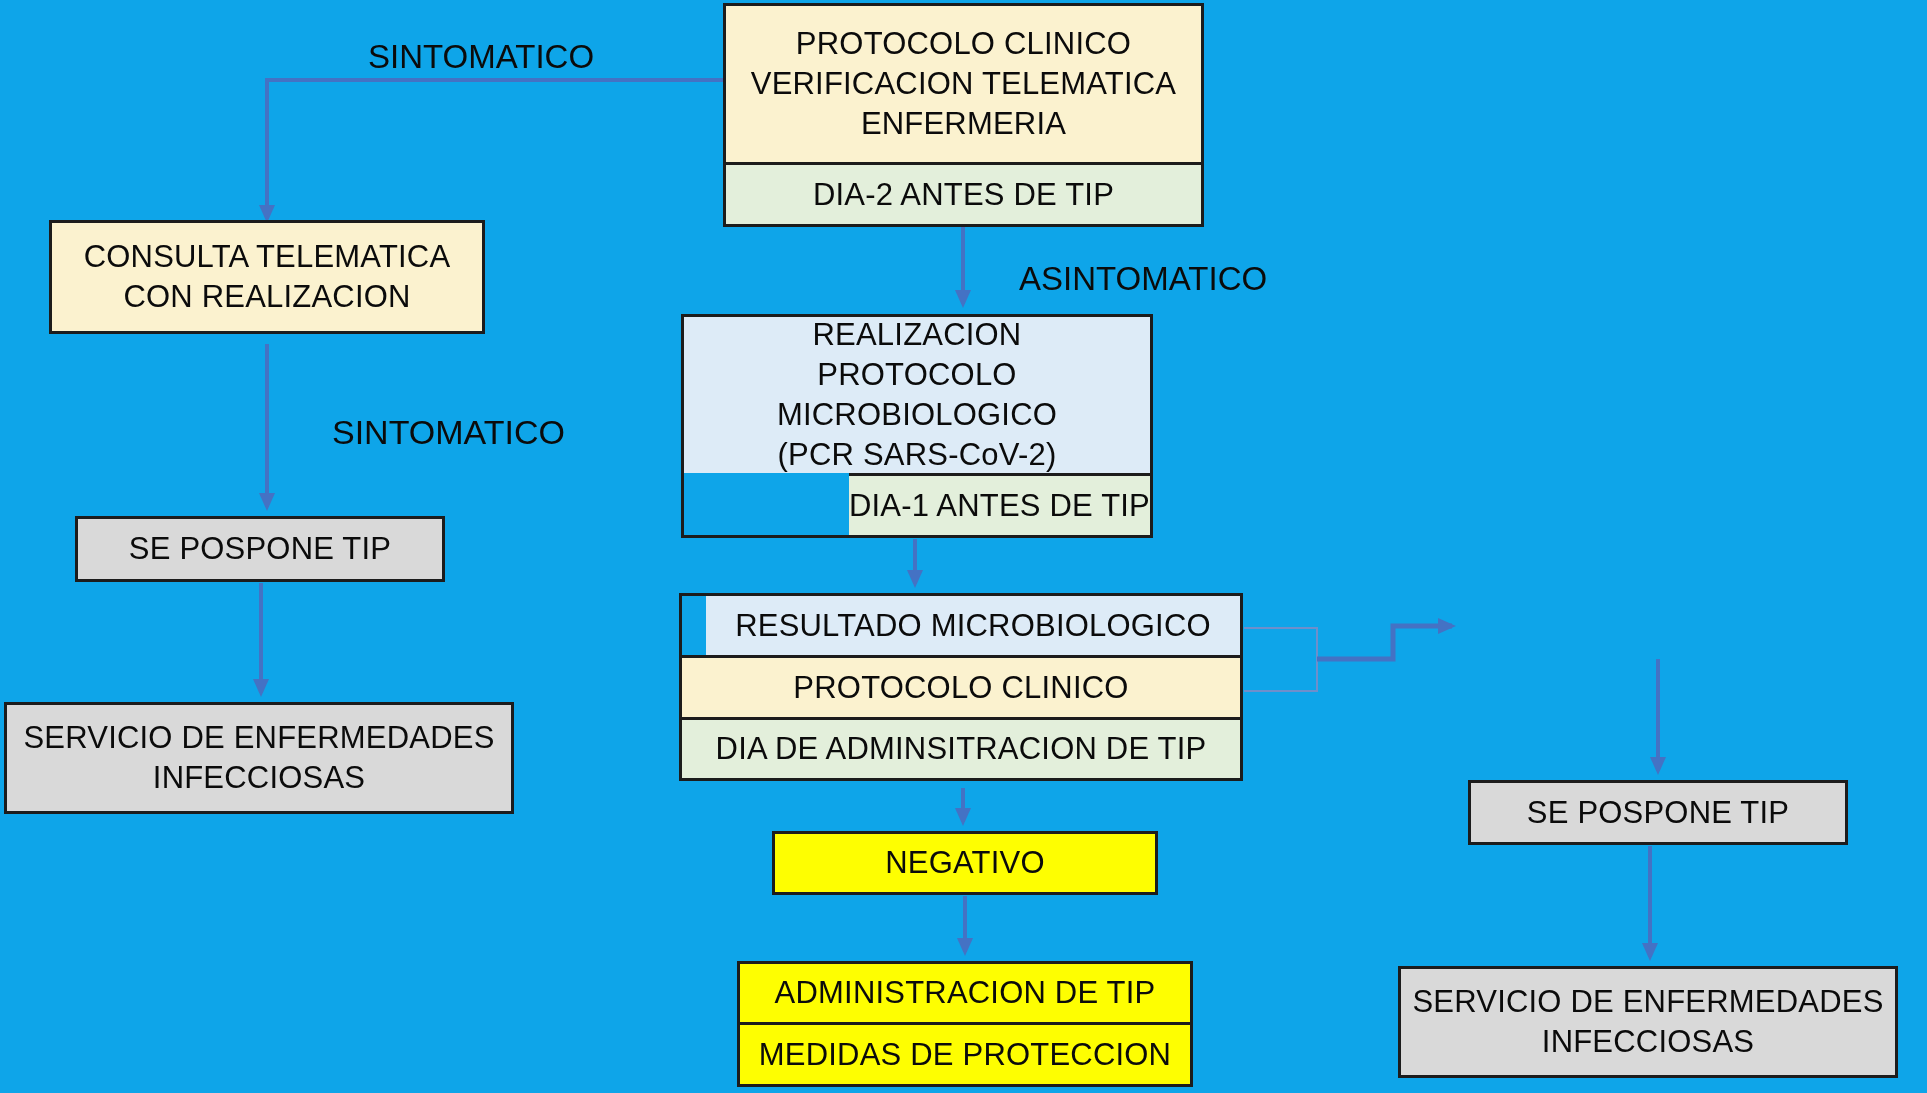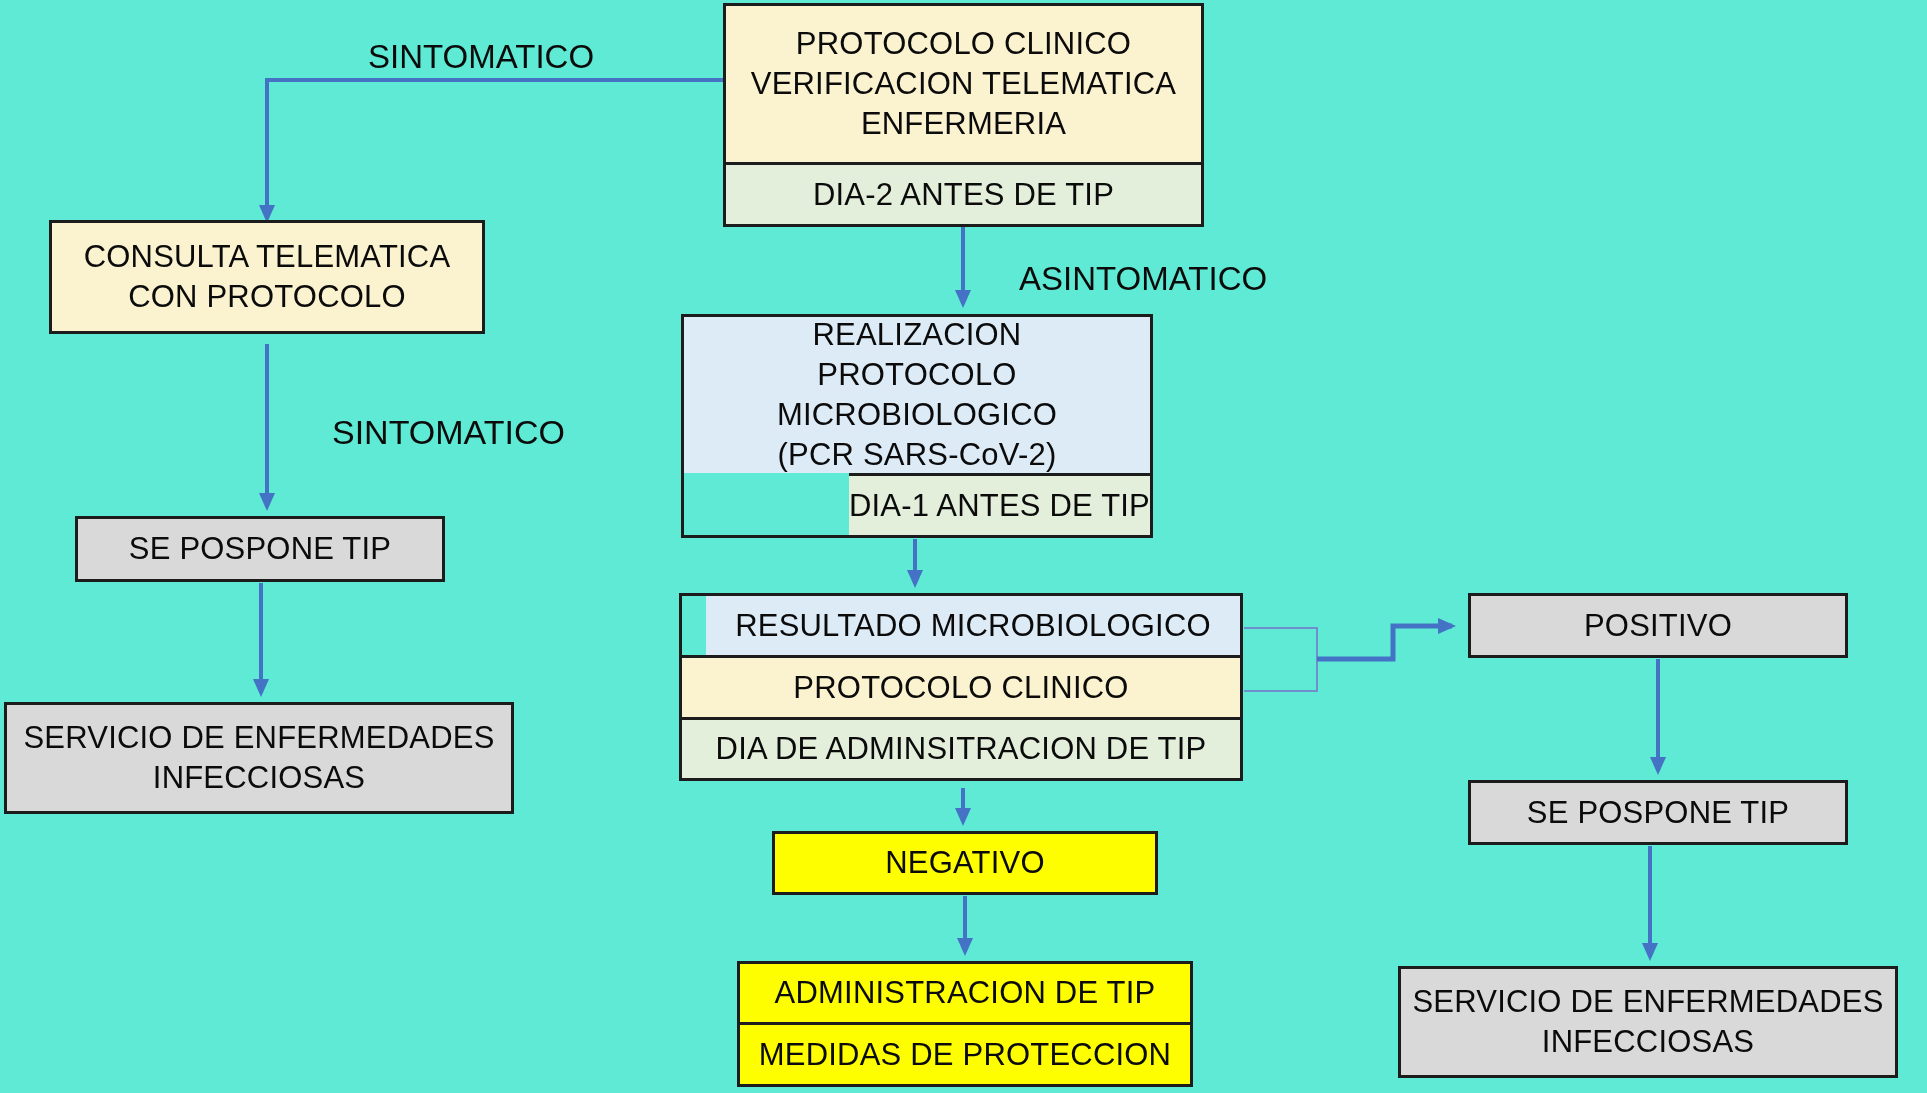--- a/index.html
+++ b/index.html
@@ -1,17 +1,17 @@
 <!DOCTYPE html>
 <html><head>
 <meta charset="utf-8">
 <style>
   html,body{margin:0;padding:0;background:#ffffff;}
   body{font-family:"Liberation Sans","DejaVu Sans",sans-serif;}
-  .canvas{position:relative;width:1927px;height:1093px;background:#5eead4;overflow:hidden;}
+  .canvas{position:relative;width:1927px;height:1093px;background:#0ea5e9;overflow:hidden;}
   svg.connectors{position:absolute;left:0;top:0;width:1927px;height:1093px;z-index:1;}
   .node{position:absolute;box-sizing:border-box;border:3px solid #1c1c1c;z-index:2;
         display:flex;flex-direction:column;}
   .sect{display:flex;flex-direction:column;align-items:center;justify-content:center;
         text-align:center;font-size:31px;line-height:40px;color:#0b0b0b;letter-spacing:0.2px;}
   .sect + .sect{border-top:3px solid #1c1c1c;}
   .fill-cream{background:#FBF2CF;}
   .fill-green{background:#E3EFDB;}
   .fill-blue{background:#DDEBF7;}
   .fill-gray{background:#D9D9D9;}
@@ -62,21 +62,21 @@
       <div>PROTOCOLO CLINICO</div>
       <div>VERIFICACION TELEMATICA</div>
       <div>ENFERMERIA</div>
     </div>
     <div class="sect fill-green" style="height:59px;">DIA-2 ANTES DE TIP</div>
   </div>
 
   <div class="node" style="left:49px;top:220px;width:436px;">
     <div class="sect fill-cream" style="height:108px;">
       <div>CONSULTA TELEMATICA</div>
-      <div>CON PROTOCOLO</div>
+      <div>CON REALIZACION</div>
     </div>
   </div>
 
   <div class="node" style="left:75px;top:516px;width:370px;">
     <div class="sect fill-gray" style="height:60px;">SE POSPONE TIP</div>
   </div>
 
   <div class="node" style="left:4px;top:702px;width:510px;">
     <div class="sect fill-gray" style="height:106px;">
       <div>SERVICIO DE ENFERMEDADES</div>
@@ -101,23 +101,20 @@
 
   <div class="node" style="left:772px;top:831px;width:386px;">
     <div class="sect fill-yellow" style="height:58px;">NEGATIVO</div>
   </div>
 
   <div class="node" style="left:737px;top:961px;width:456px;">
     <div class="sect fill-yellow" style="height:58px;">ADMINISTRACION DE TIP</div>
     <div class="sect fill-yellow" style="height:59px;">MEDIDAS DE PROTECCION</div>
   </div>
 
-  <div class="node" style="left:1468px;top:593px;width:380px;">
-    <div class="sect fill-gray" style="height:59px;">POSITIVO</div>
-  </div>
 
   <div class="node" style="left:1468px;top:780px;width:380px;">
     <div class="sect fill-gray" style="height:59px;">SE POSPONE TIP</div>
   </div>
 
   <div class="node" style="left:1398px;top:966px;width:500px;">
     <div class="sect fill-gray" style="height:106px;">
       <div>SERVICIO DE ENFERMEDADES</div>
       <div>INFECCIOSAS</div>
     </div>

